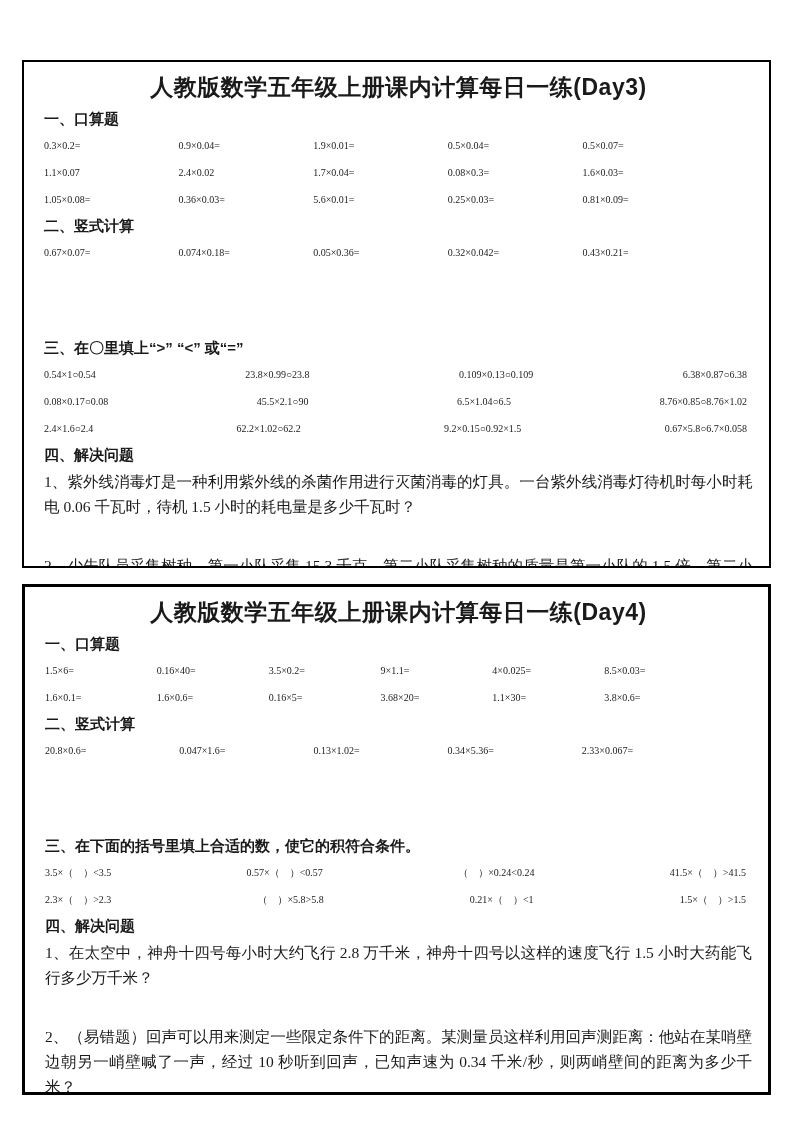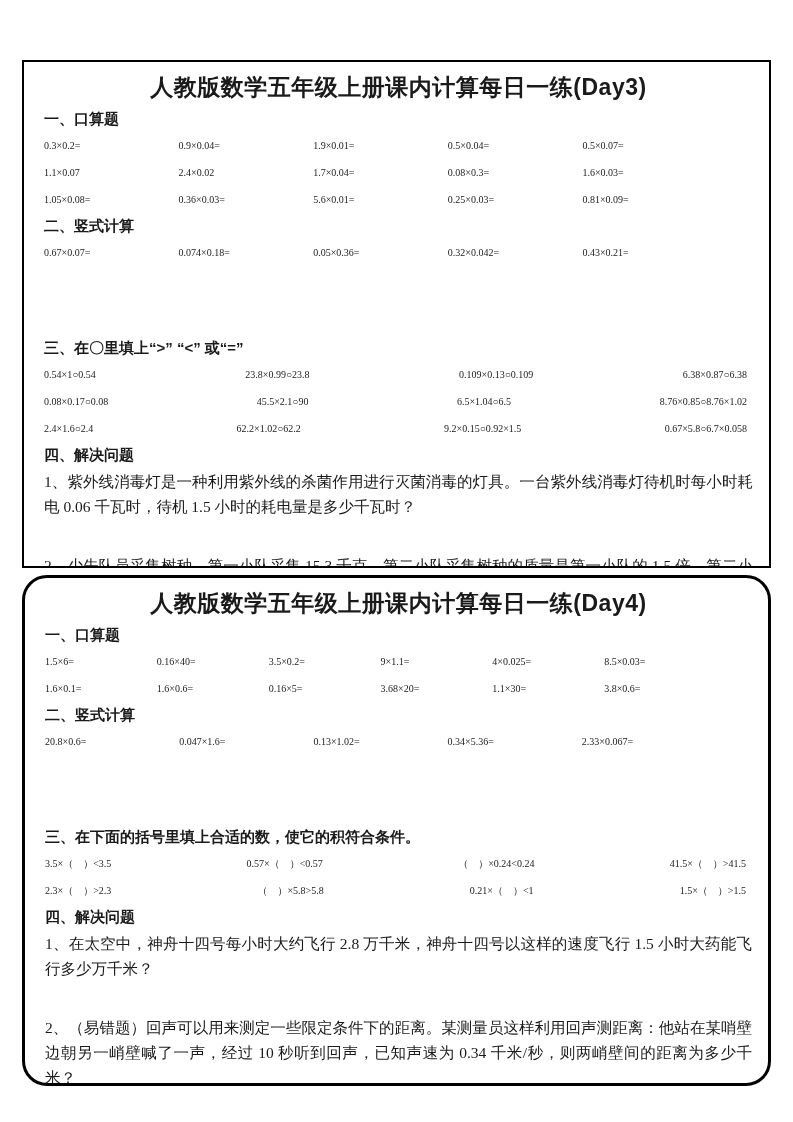--- a/index.html
+++ b/index.html
@@ -18,21 +18,21 @@
     padding: 60px 22px 7px 22px;
   }
   .box {
     box-sizing: border-box;
     border: 2px solid #000;
     padding: 6px 16px 6px 20px;
     overflow: hidden;
     background: #fff;
   }
   .box-day3 { height: 508px; }
-  .box-day4 { height: 511px; margin-top: 7px; border-width: 3px; border-radius: 25px; }
+  .box-day4 { height: 511px; margin-top: 16px; border-width: 3px; }
   .title {
     font-family: "Liberation Sans", "DejaVu Sans", sans-serif;
     font-weight: bold;
     font-size: 23px;
     text-align: center;
     margin: 4px 0 6px 0;
     letter-spacing: 0.5px;
   }
   .heading {
     font-family: "Liberation Sans", "DejaVu Sans", sans-serif;

